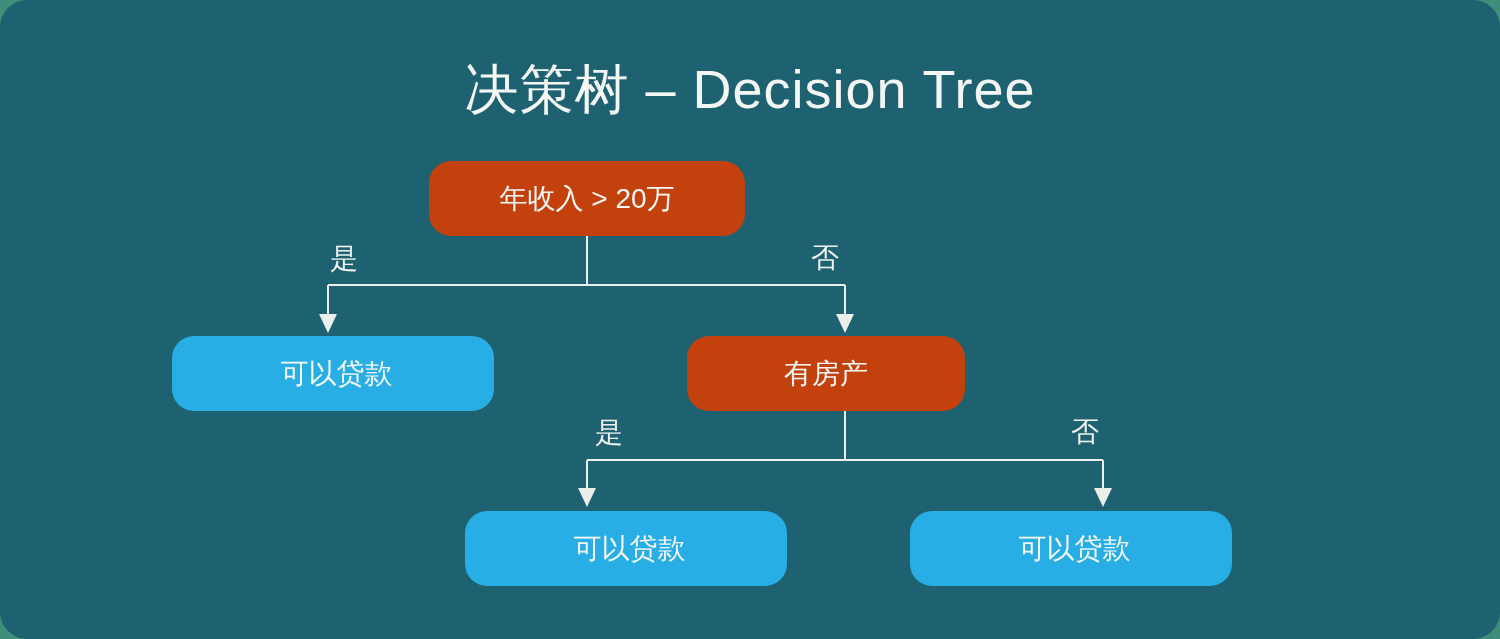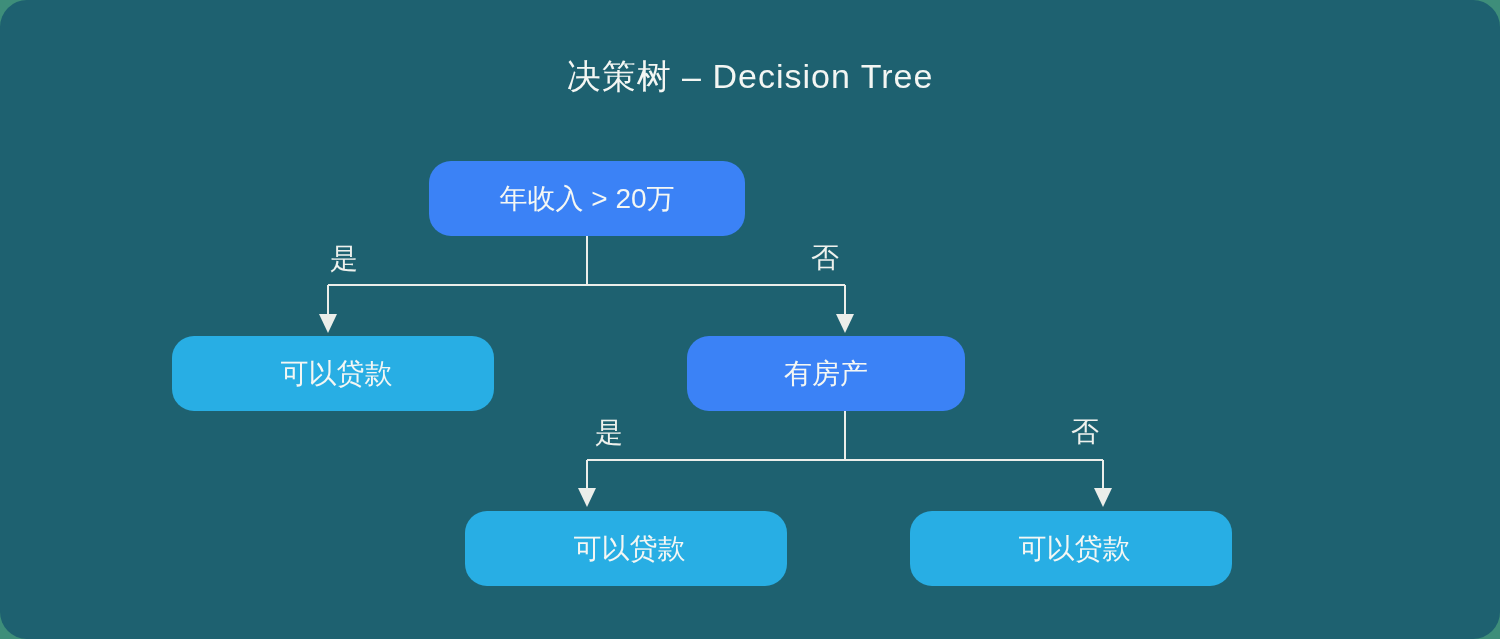--- a/index.html
+++ b/index.html
@@ -15,41 +15,41 @@
     background: #1e6170;
     border-radius: 27px;
     overflow: hidden;
   }
   .title {
     position: absolute;
     top: 54px;
     left: 0;
     width: 100%;
     text-align: center;
-    font-size: 34px;
+    font-size: 54px;
     font-weight: 300;
     letter-spacing: 1px;
     color: #f3f6f3;
   }
   .connectors {
     position: absolute;
     top: 0;
     left: 0;
   }
   .node {
     position: absolute;
     display: flex;
     align-items: center;
     justify-content: center;
     border-radius: 22px;
     font-size: 28px;
     color: #f4f7f4;
     white-space: nowrap;
   }
-  .node.decision { background: #3b82f6; }
+  .node.decision { background: #c2410c; }
   .node.leaf     { background: #28aee4; padding-left: 7px; }
 
   .n-root   { left: 429px; top: 161px; width: 316px; height: 75px; }
   .n-left   { left: 172px; top: 336px; width: 315px; height: 75px; }
   .n-mid    { left: 687px; top: 336px; width: 278px; height: 75px; font-family: Liberation Serif, serif; }
   .n-bleft  { left: 465px; top: 511px; width: 315px; height: 75px; }
   .n-bright { left: 910px; top: 511px; width: 315px; height: 75px; }
 
   .edge-label {
     position: absolute;

